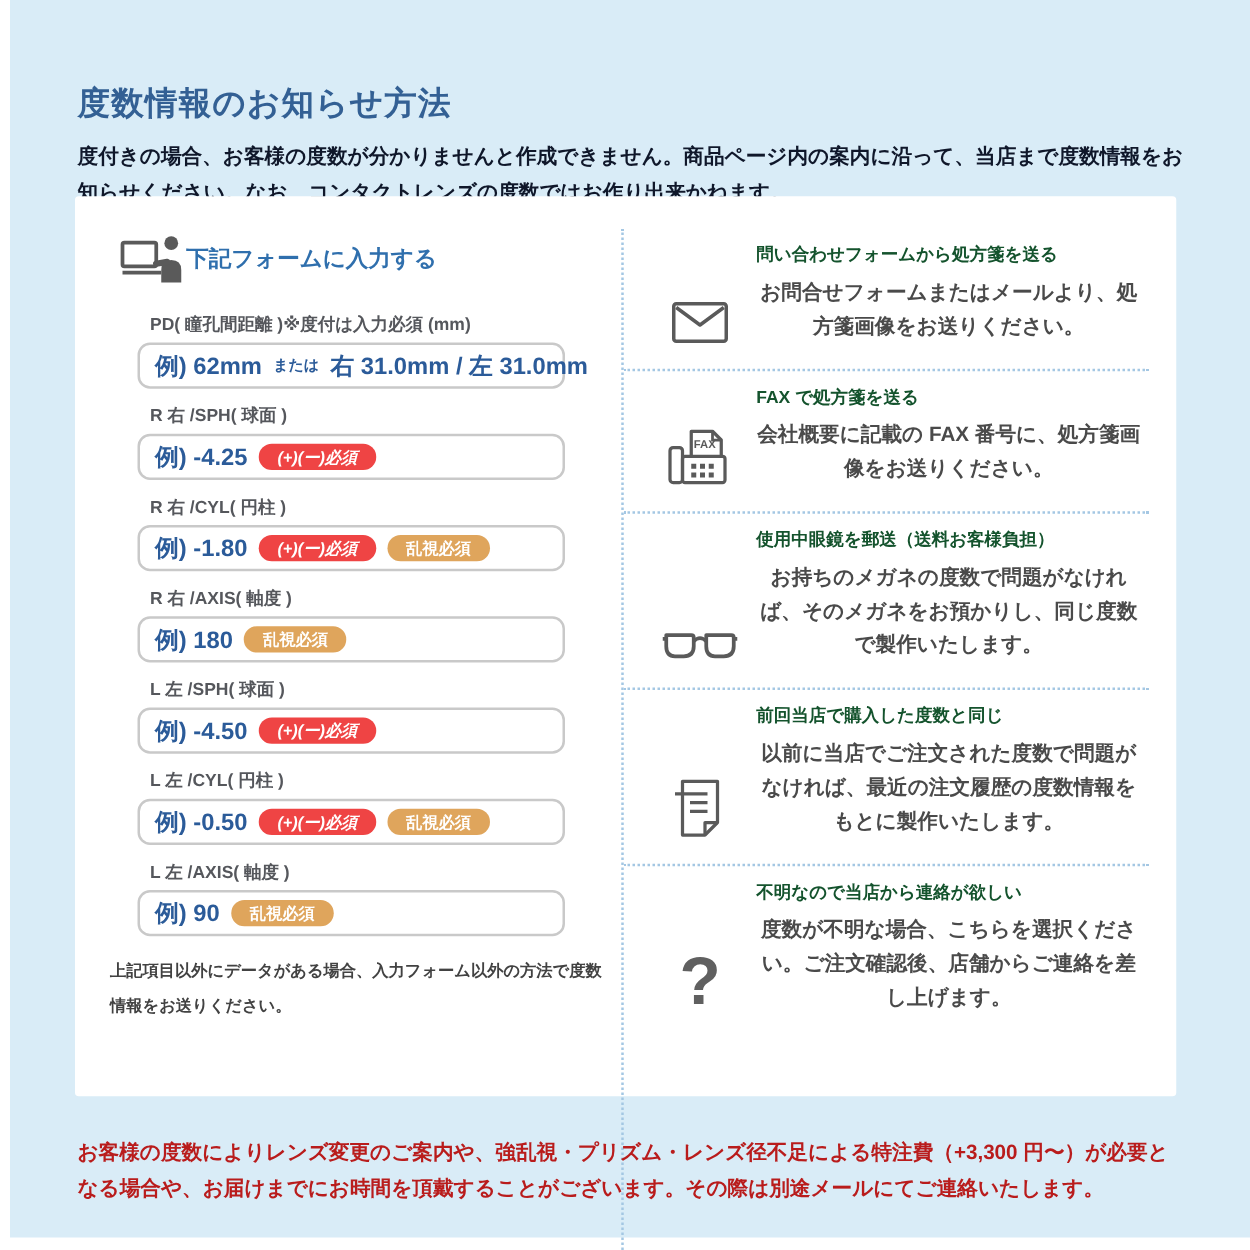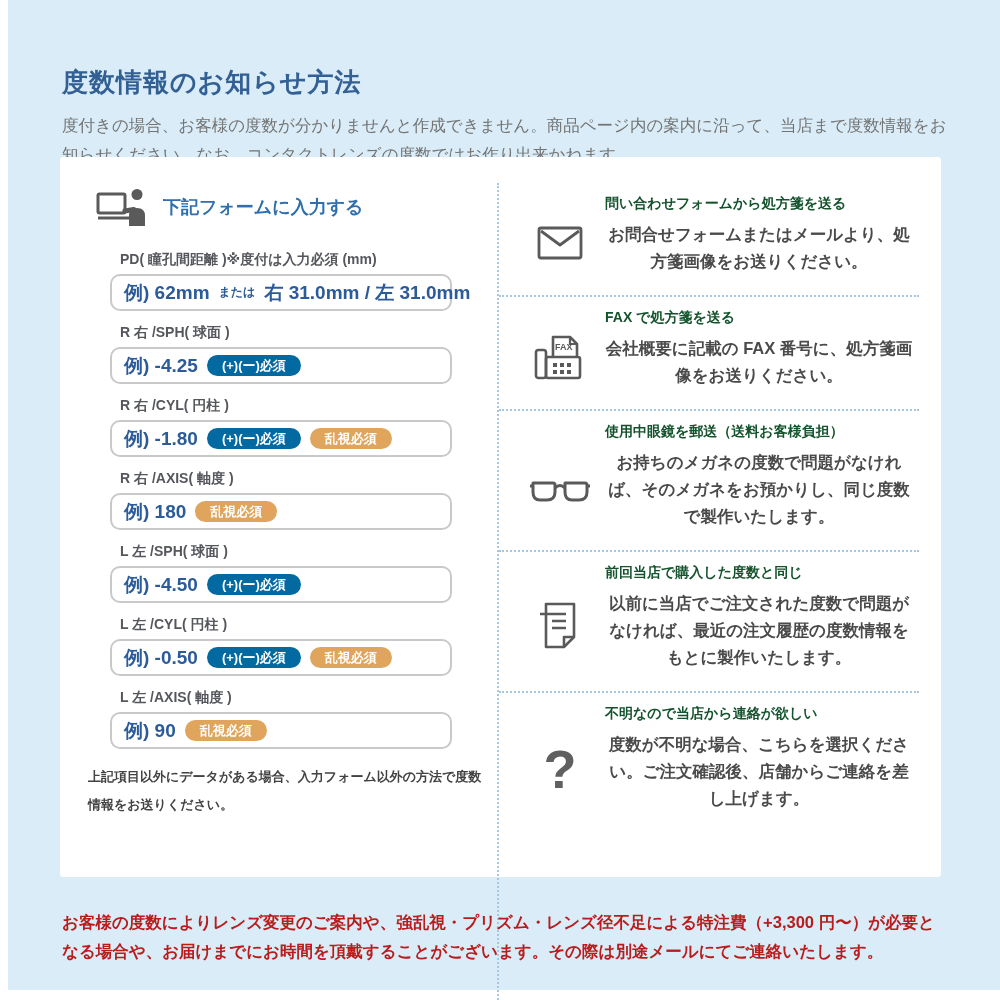--- a/index.html
+++ b/index.html
@@ -10,61 +10,61 @@
   }
   .canvas{position:relative;width:1000px;height:1000px;background:#ffffff;overflow:hidden;}
   .blue-bg{position:absolute;left:8px;top:0;width:992px;height:990px;background:#d9ecf7;}
 
   .page-title{
     position:absolute;left:62px;top:48px;
     font-size:26px;font-weight:700;color:#336094;letter-spacing:1px;
   }
   .intro{
     position:absolute;left:62px;top:94px;width:885px;
-    font-size:16.5px;line-height:29px;color:#737373;font-weight:400;
+    font-size:16.5px;line-height:29px;color:#0f172a;font-weight:700;
   }
 
   .panel{
     position:absolute;left:60px;top:157px;width:881px;height:720px;
     background:#ffffff;border-radius:3px;
   }
 
   
   .form-col{position:absolute;left:0;top:0;width:437px;padding:30px 0 0 28px;box-sizing:border-box;}
-  .form-header{display:flex;align-items:center;gap:15px;margin-left:8px;}
+  .form-header{display:flex;align-items:center;gap:1px;margin-left:8px;}
   .form-header .hdr-icon{flex:0 0 auto;display:flex;}
   .col-title{font-size:18px;font-weight:700;color:#2f6fad;}
   .form-instruction{margin-top:16px;font-size:16.5px;color:#424242;font-weight:600;}
 
   .fields{margin-top:24px;margin-left:22px;width:342px;}
   .field{margin-bottom:13px;}
   .field-label{margin:0 0 5px 10px;font-size:14px;font-weight:700;color:#55575c;}
   .field-box{
     height:37px;border:2px solid #c9c9c9;border-radius:10px;background:#fff;
     display:flex;align-items:center;padding:0 12px;gap:9px;box-sizing:border-box;
   }
   .ex{font-size:19px;font-weight:700;color:#2b5b99;white-space:nowrap;}
   .ex-small{font-size:12px;font-weight:700;color:#2b5b99;white-space:nowrap;}
   .badge{
     border-radius:999px;color:#ffffff;font-size:13px;font-weight:700;
     padding:4px 15px;white-space:nowrap;line-height:1;
   }
-  .badge-blue{background:#0369a1;}
+  .badge-blue{background:#ef4444;font-style:italic;}
   .badge-orange{background:#dfa55c;}
 
   .form-note{margin-top:14px;width:402px;font-size:13px;line-height:28px;color:#424242;font-weight:600;}
 
   
   .methods{
     position:absolute;left:437px;top:26px;width:422px;height:820px;
     border-left:2px dotted #a4c7e3;box-sizing:border-box;padding-left:0;
   }
   .method{display:flex;padding:12px 6px 20px 16px;border-bottom:2px dotted #a4c7e3;}
   .method:last-child{border-bottom:none;}
-  .m-icon{width:90px;flex:0 0 auto;display:flex;justify-content:center;align-items:center;padding-top:16px;}
+  .m-icon{width:90px;flex:0 0 auto;display:flex;justify-content:center;align-items:flex-end;padding-top:16px;}
   .m-text{flex:1;}
   .m-title{font-size:14px;font-weight:700;color:#14532d;margin-bottom:8px;}
   .m-body{font-size:16.5px;line-height:27px;color:#4a4a4a;font-weight:600;text-align:center;}
 
   .question-glyph{font-size:54px;font-weight:700;color:#606060;line-height:1;margin-top:4px;}
 
   .footer{
     position:absolute;left:62px;top:891px;width:888px;
     font-size:16.5px;line-height:29px;color:#b91c1c;font-weight:600;
   }

